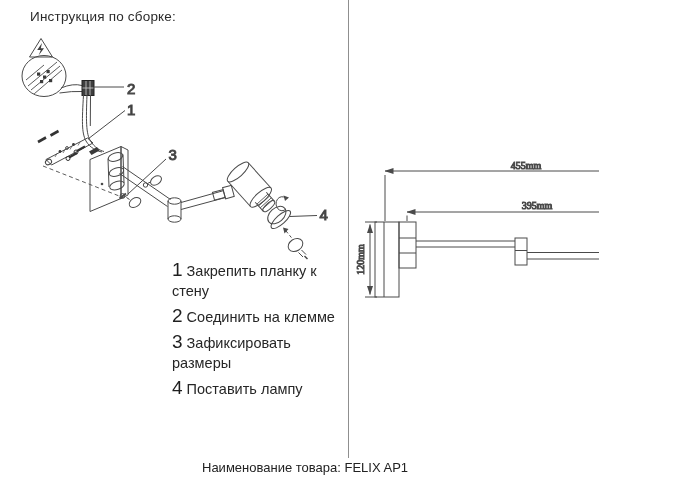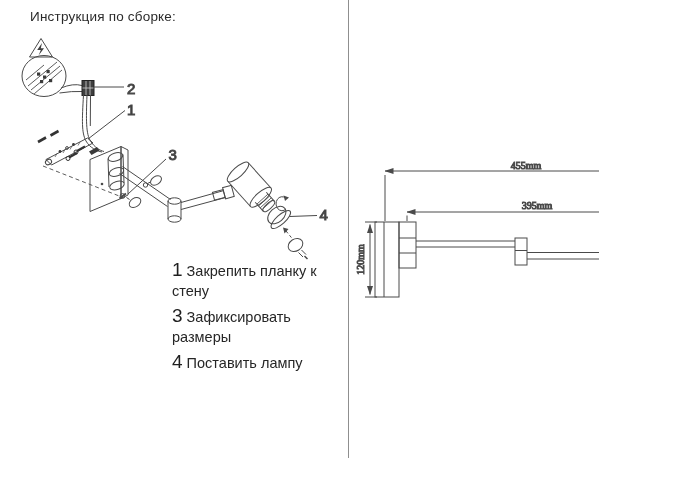--- a/index.html
+++ b/index.html
@@ -248,18 +248,20 @@
         <line x1="321" y1="244" x2="341" y2="244"></line>
         <line x1="321" y1="308" x2="341" y2="308"></line>
         <line x1="336" y1="246.5" x2="336" y2="305.5" marker-start="url(#as)" marker-end="url(#ae)"></line>
         <text class="dimtxt" transform="translate(331.5 276) rotate(-90)" text-anchor="middle">100mm</text>
       </g>
     </g>
   </svg>
 
   <div id="steps">
     <p class="step"><span class="n">1</span> <span>Закрепить планку к стену</span></p>
+    <p class="step"><span class="n">2</span> <span>Соединить на клемме</span></p>
     <p class="step"><span class="n">3</span> <span>Зафиксировать размеры</span></p>
     <p class="step"><span class="n">4</span> <span>Поставить лампу</span></p>
   </div>
 
+  <div id="footer">Наименование товара: FELIX AP1</div>
 
 </div>
 
 </body></html>

